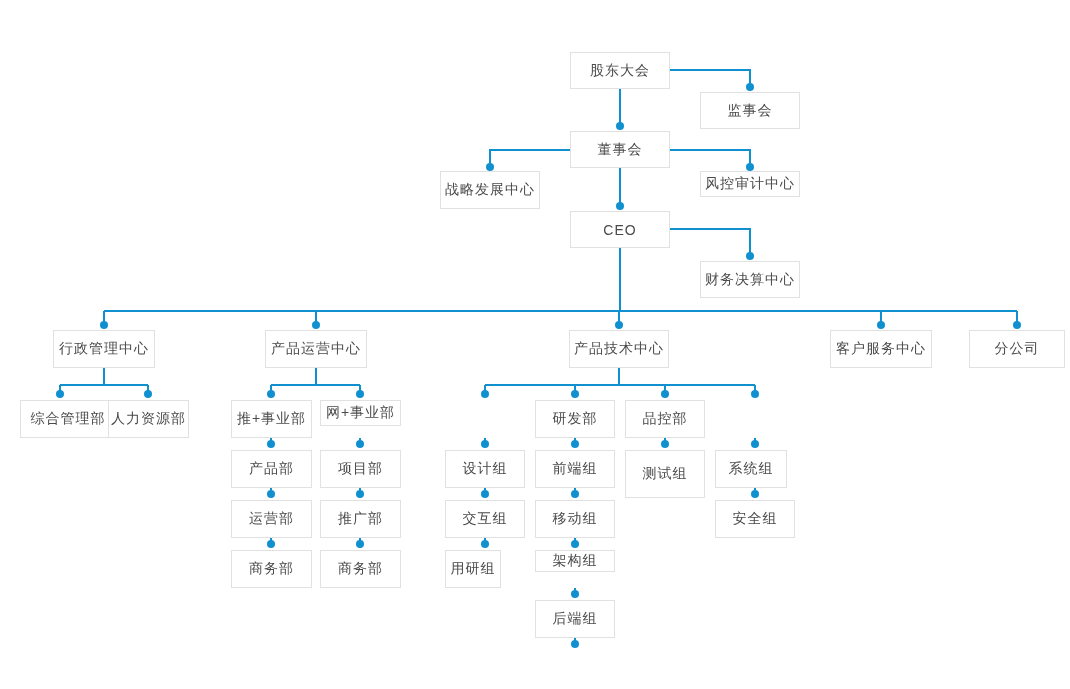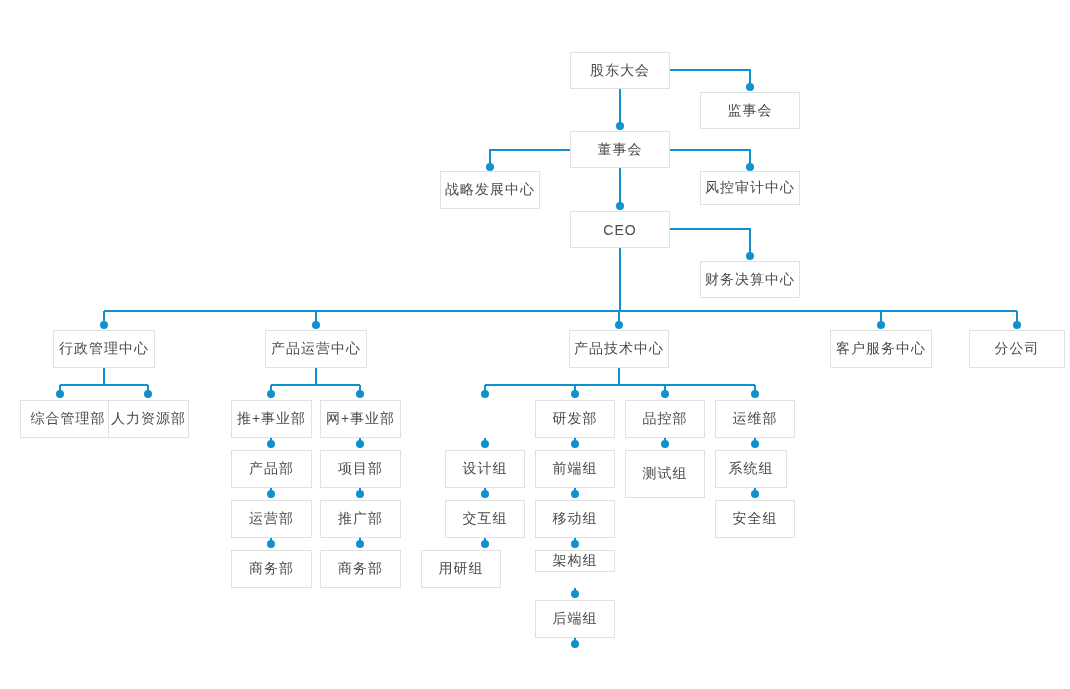--- a/index.html
+++ b/index.html
@@ -95,53 +95,52 @@
       <circle cx="665" cy="444" r="4"></circle>
       <circle cx="755" cy="444" r="4"></circle>
         <circle cx="755" cy="494" r="4"></circle>
     </g>
   </svg>
 
   <div class="node" style="left:570px;top:52px;width:100px;height:37px">股东大会</div>
   <div class="node" style="left:700px;top:92px;width:100px;height:37px">监事会</div>
   <div class="node" style="left:570px;top:131px;width:100px;height:37px">董事会</div>
   <div class="node" style="left:440px;top:171px;width:100px;height:38px">战略发展中心</div>
-  <div class="node" style="left:700px;top:171px;width:100px;height:34px">风控审计中心</div>
+  <div class="node" style="left:700px;top:171px;width:100px;height:26px">风控审计中心</div>
   <div class="node" style="left:570px;top:211px;width:100px;height:37px">CEO</div>
   <div class="node" style="left:700px;top:261px;width:100px;height:37px">财务决算中心</div>
 
   <div class="node" style="left:53px;top:330px;width:102px;height:38px">行政管理中心</div>
   <div class="node" style="left:265px;top:330px;width:102px;height:38px">产品运营中心</div>
   <div class="node" style="left:569px;top:330px;width:100px;height:38px">产品技术中心</div>
   <div class="node" style="left:830px;top:330px;width:102px;height:38px">客户服务中心</div>
   <div class="node" style="left:969px;top:330px;width:96px;height:38px">分公司</div>
 
   <div class="node" style="left:20px;top:400px;width:96px;height:38px">综合管理部</div>
   <div class="node" style="left:108px;top:400px;width:81px;height:38px">人力资源部</div>
 
   <div class="node" style="left:231px;top:400px;width:81px;height:38px">推+事业部</div>
   <div class="node" style="left:231px;top:450px;width:81px;height:38px">产品部</div>
   <div class="node" style="left:231px;top:500px;width:81px;height:38px">运营部</div>
   <div class="node" style="left:231px;top:550px;width:81px;height:38px">商务部</div>
 
-  <div class="node" style="left:320px;top:400px;width:81px;height:38px">网+事业部</div>
+  <div class="node" style="left:320px;top:400px;width:81px;height:26px">网+事业部</div>
   <div class="node" style="left:320px;top:450px;width:81px;height:38px">项目部</div>
   <div class="node" style="left:320px;top:500px;width:81px;height:38px">推广部</div>
   <div class="node" style="left:320px;top:550px;width:81px;height:38px">商务部</div>
 
   <div class="node" style="left:445px;top:450px;width:80px;height:38px">设计组</div>
   <div class="node" style="left:445px;top:500px;width:80px;height:38px">交互组</div>
-  <div class="node" style="left:421px;top:550px;width:80px;height:38px">用研组</div>
+  <div class="node" style="left:445px;top:550px;width:56px;height:38px">用研组</div>
 
   <div class="node" style="left:535px;top:400px;width:80px;height:38px">研发部</div>
   <div class="node" style="left:535px;top:450px;width:80px;height:38px">前端组</div>
   <div class="node" style="left:535px;top:500px;width:80px;height:38px">移动组</div>
   <div class="node" style="left:535px;top:550px;width:80px;height:22px">架构组</div>
   <div class="node" style="left:535px;top:600px;width:80px;height:38px">后端组</div>
 
   <div class="node" style="left:625px;top:400px;width:80px;height:38px">品控部</div>
   <div class="node" style="left:625px;top:450px;width:80px;height:48px">测试组</div>
 
-  <div class="node" style="left:715px;top:400px;width:80px;height:38px">运维部</div>
   <div class="node" style="left:715px;top:450px;width:72px;height:38px">系统组</div>
   <div class="node" style="left:715px;top:500px;width:80px;height:38px">安全组</div>
 
 </div>
 
 </body></html>

